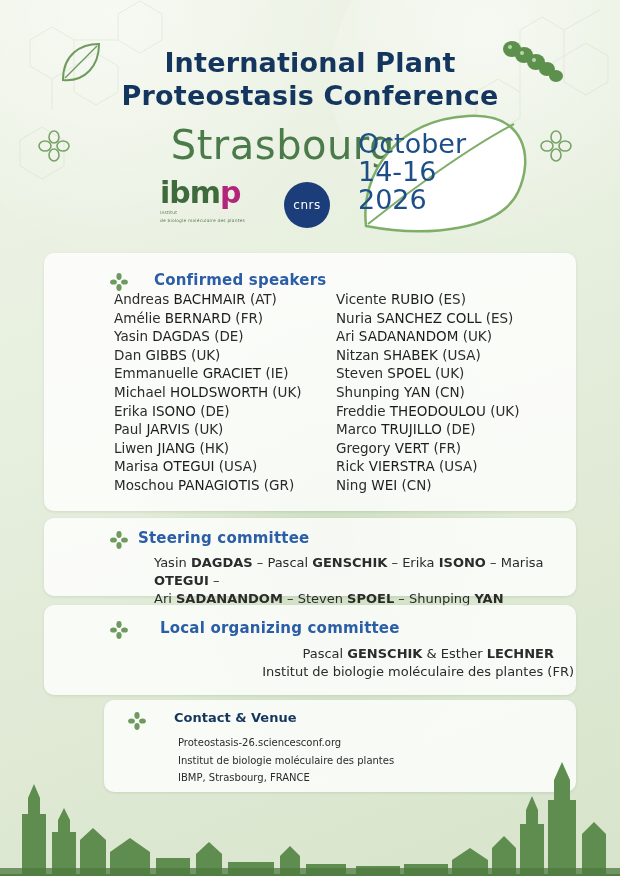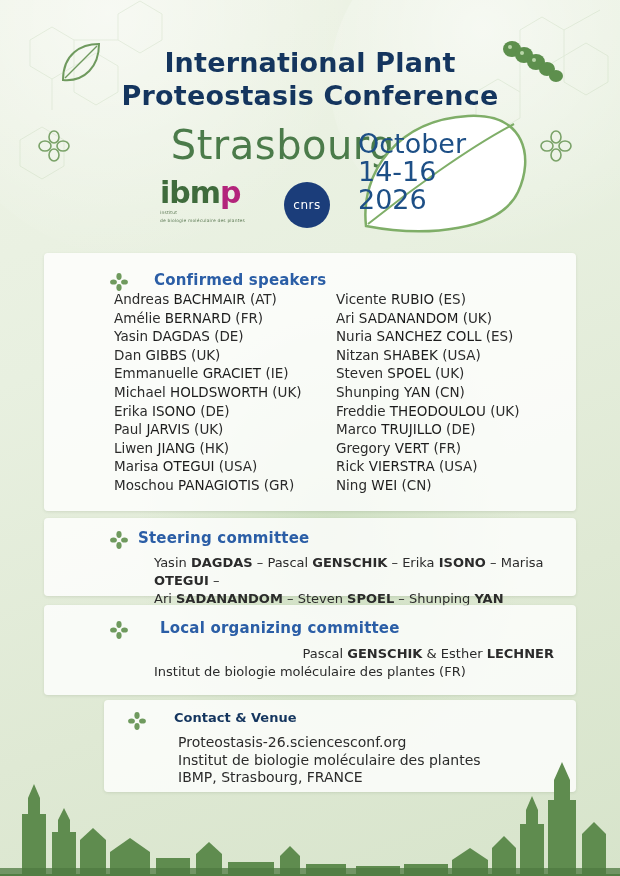--- a/index.html
+++ b/index.html
@@ -121,21 +121,21 @@
     justify-content: center;
     font-size: 12px;
     font-weight: normal;
     letter-spacing: .5px;
   }
 
   
   .panel {
     position: absolute;
     background: rgba(255,255,255,0.80);
-    border-radius: 4px;
+    border-radius: 10px;
     box-shadow: 0 1px 3px rgba(60,80,50,0.12);
   }
   .panel-title {
     color: #2b5ea6;
     font-weight: bold;
     font-size: 15px;
     letter-spacing: .2px;
   }
   .flower {
     position: absolute;
@@ -164,21 +164,21 @@
     color: #2b2b2b;
   }
   .body-text b { font-weight: bold; }
 
   #contact-title {
     color: #14355e;
     font-weight: bold;
     font-size: 13px;
   }
   #contact-lines {
-    font-size: 14px;
+    font-size: 10px;
     line-height: 17.5px;
     color: #2b2b2b;
   }
 
   
   .skyline {
     position: absolute;
     left: 0; bottom: 0;
     width: 620px; height: 140px;
   }
@@ -292,22 +292,22 @@
         <div><span>Emmanuelle </span><b>GRACIET</b><span> (IE)</span></div>
         <div><span>Michael </span><b>HOLDSWORTH</b><span> (UK)</span></div>
         <div><span>Erika </span><b>ISONO</b><span> (DE)</span></div>
         <div><span>Paul </span><b>JARVIS</b><span> (UK)</span></div>
         <div><span>Liwen </span><b>JIANG</b><span> (HK)</span></div>
         <div><span>Marisa </span><b>OTEGUI</b><span> (USA)</span></div>
         <div><span>Moschou </span><b>PANAGIOTIS</b><span> (GR)</span></div>
       </div>
     <div class="speaker-col" id="col-right">
         <div><span>Vicente </span><b>RUBIO</b><span> (ES)</span></div>
+        <div><span>Nuria </span><b>SANCHEZ COLL</b><span> (ES)</span></div>
         <div><span>Ari </span><b>SADANANDOM</b><span> (UK)</span></div>
-        <div><span>Nuria </span><b>SANCHEZ COLL</b><span> (ES)</span></div>
         <div><span>Nitzan </span><b>SHABEK</b><span> (USA)</span></div>
         <div><span>Steven </span><b>SPOEL</b><span> (UK)</span></div>
         <div><span>Shunping </span><b>YAN</b><span> (CN)</span></div>
         <div><span>Freddie </span><b>THEODOULOU</b><span> (UK)</span></div>
         <div><span>Marco </span><b>TRUJILLO</b><span> (DE)</span></div>
         <div><span>Gregory </span><b>VERT</b><span> (FR)</span></div>
         <div><span>Rick </span><b>VIERSTRA</b><span> (USA)</span></div>
         <div><span>Ning </span><b>WEI</b><span> (CN)</span></div>
       </div>
   </div>
@@ -334,21 +334,21 @@
         <ellipse cx="9" cy="3.5" rx="2.6" ry="3.4"></ellipse>
         <ellipse cx="14.5" cy="9" rx="3.4" ry="2.6"></ellipse>
         <ellipse cx="9" cy="14.5" rx="2.6" ry="3.4"></ellipse>
         <ellipse cx="3.5" cy="9" rx="3.4" ry="2.6"></ellipse>
       </g>
     </svg>
     <div class="panel-title" style="position:absolute; left:116px; top:14px;">Local organizing committee</div>
     <div class="body-text" style="position:absolute; left:110px; top:40px; width:400px;text-align:right;">
       <span>Pascal </span><b>GENSCHIK</b><span> &amp; </span><span>Esther </span><b>LECHNER</b>
     </div>
-    <div class="body-text" style="position:absolute; left:110px; top:58px; width:420px;">Institut de biologie moléculaire des plantes (FR)</div>
+    <div class="body-text" style="position:absolute; left:110px; top:58px; width:420px;text-align:right;">Institut de biologie moléculaire des plantes (FR)</div>
   </div>
 
   <div class="panel" id="panel-contact">
     <svg class="flower" style="left:24px; top:12px;" width="20" height="20" viewBox="0 0 18 18">
       <g fill="#6f9a5e">
         <ellipse cx="9" cy="3.5" rx="2.6" ry="3.4"></ellipse>
         <ellipse cx="14.5" cy="9" rx="3.4" ry="2.6"></ellipse>
         <ellipse cx="9" cy="14.5" rx="2.6" ry="3.4"></ellipse>
         <ellipse cx="3.5" cy="9" rx="3.4" ry="2.6"></ellipse>
       </g>

